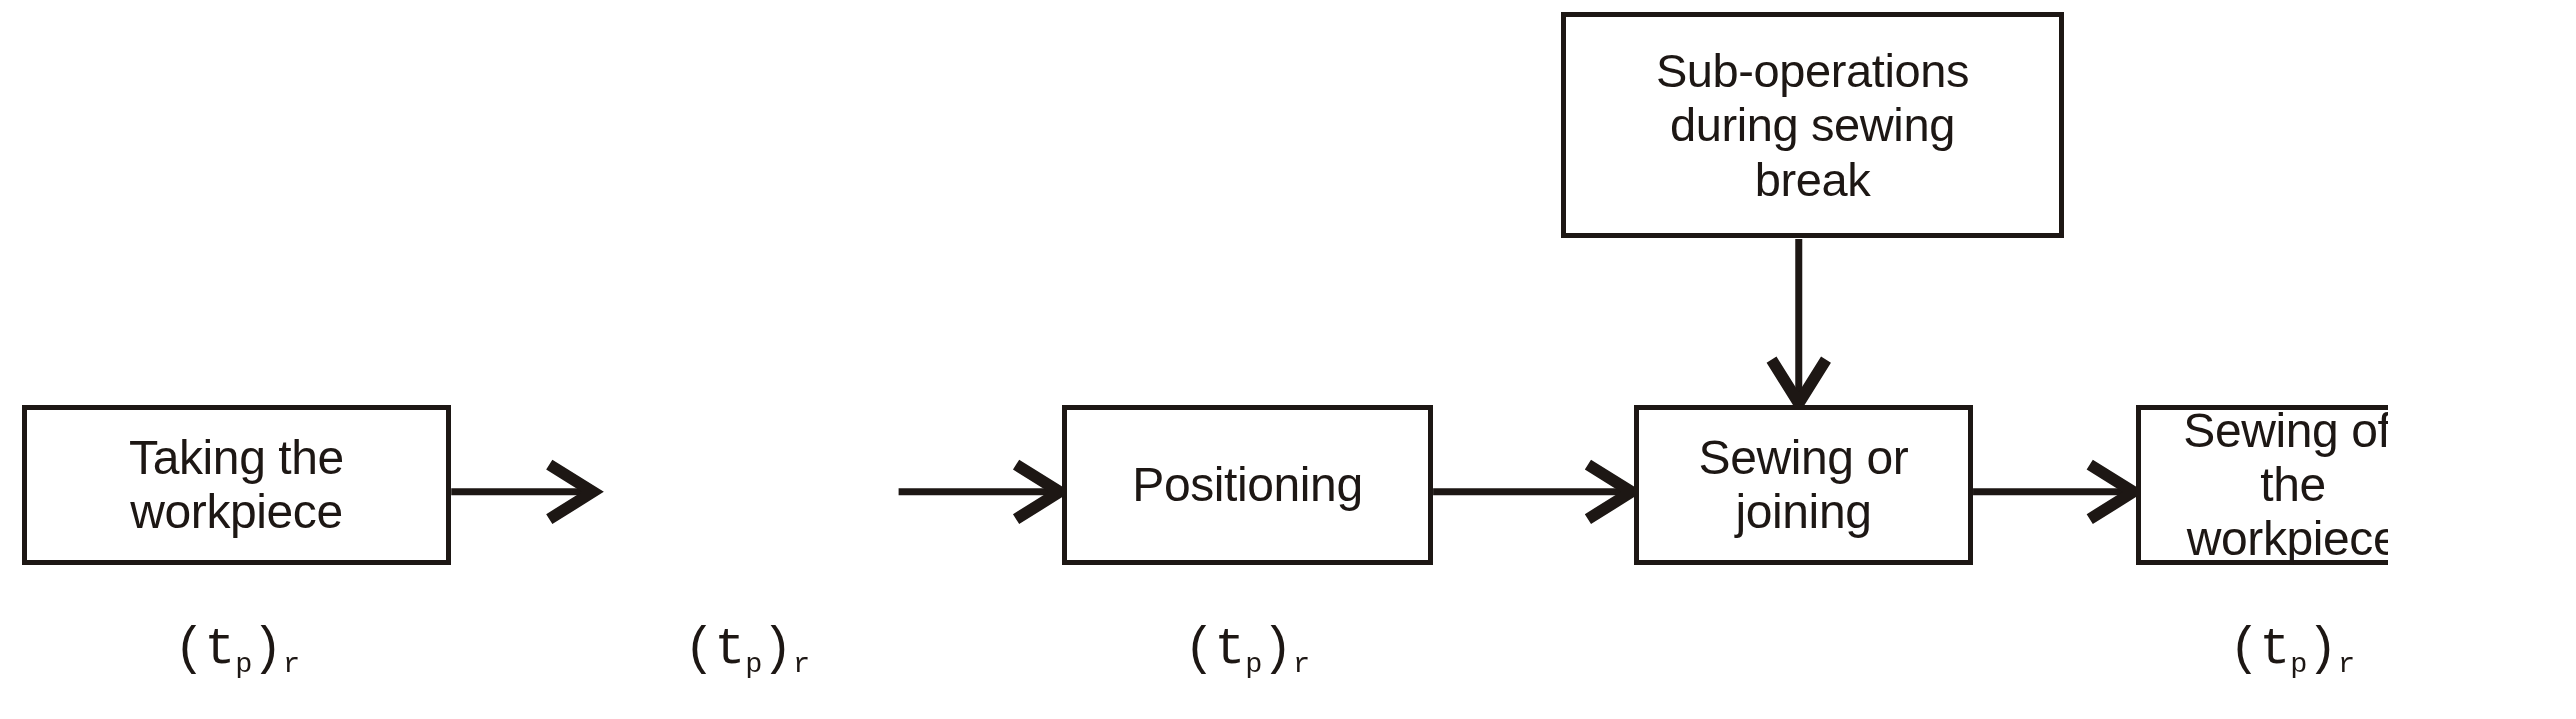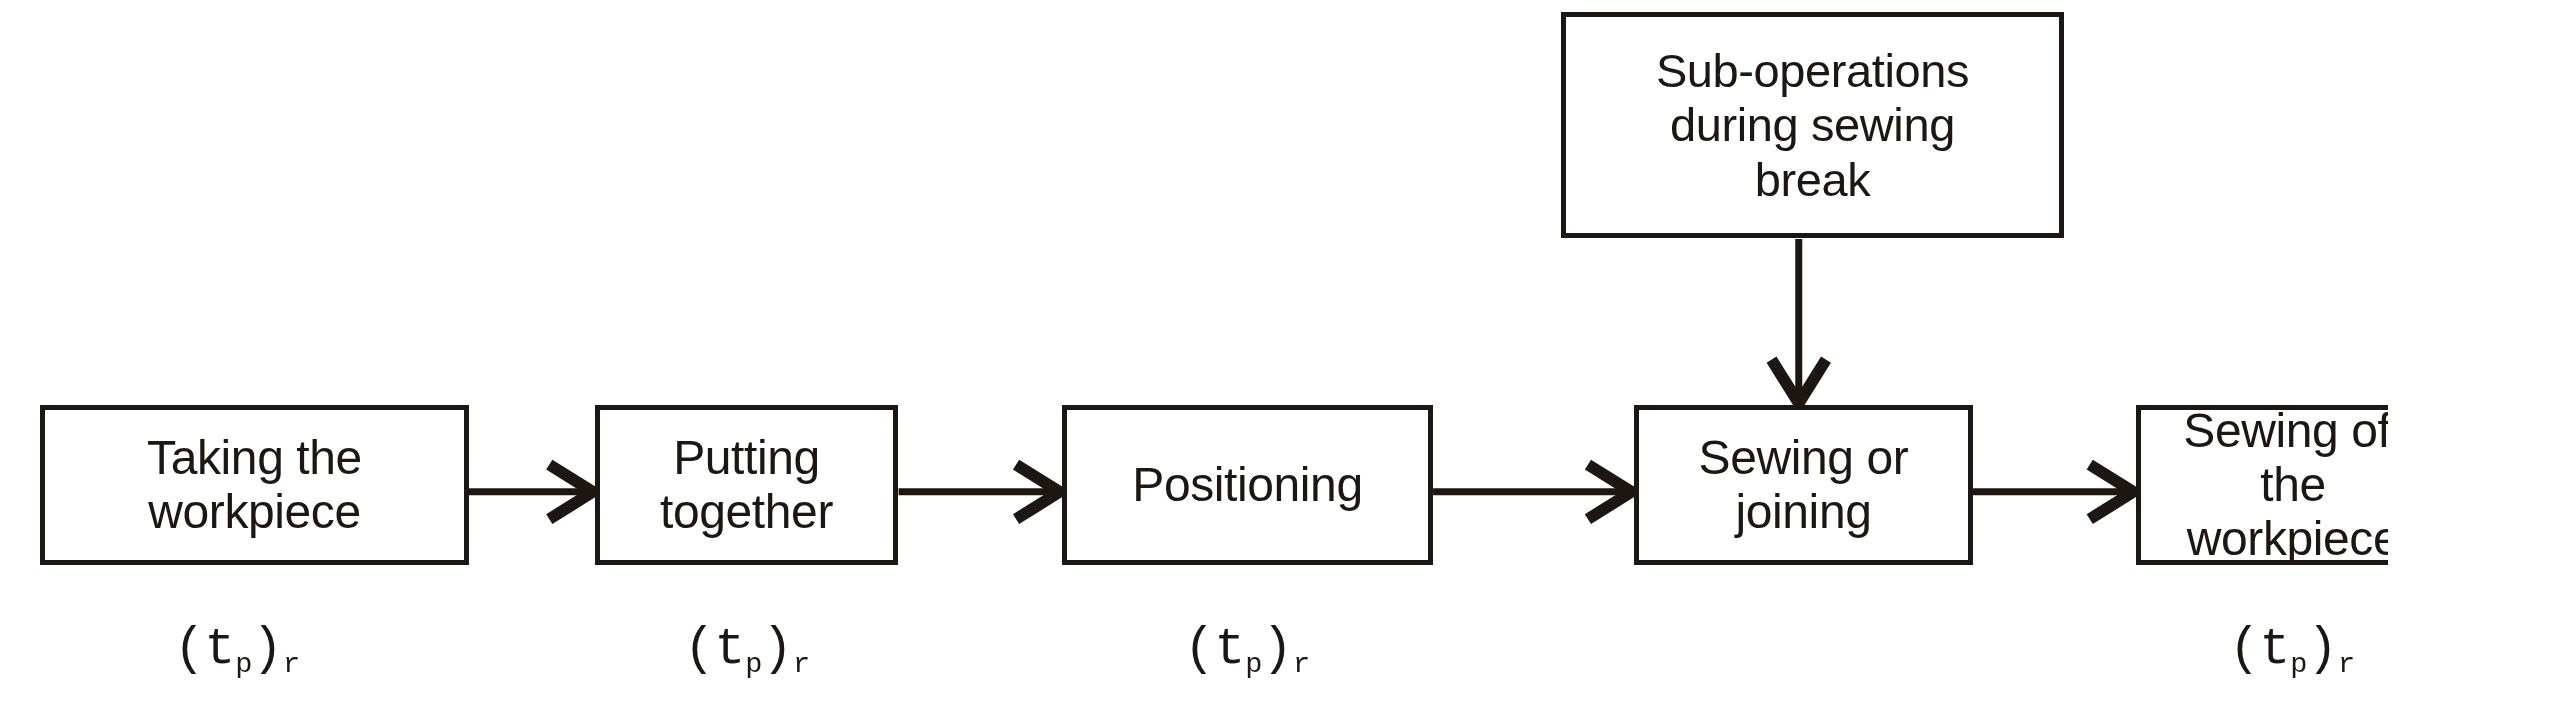--- a/index.html
+++ b/index.html
@@ -103,29 +103,25 @@
       </g>
     </g>
   </svg>
 
   <div class="node-box" style="left:1561px; top:12.4px; width:503px; height:226px;">
     <span class="node-label three-line">Sub-operations
 during sewing
 break</span>
   </div>
 
-  <div class="node-box" style="left:40px; top:405px; width:429px; height:160px;">
+  <div class="node-box" style="left:22px; top:405px; width:429px; height:160px;">
     <span class="node-label">Taking the
 workpiece</span>
   </div>
 
-  <div class="node-box" style="left:595px; top:405px; width:303px; height:160px;">
-    <span class="node-label">Putting
-together</span>
-  </div>
 
   <div class="node-box" style="left:1062px; top:405px; width:371px; height:160px;">
     <span class="node-label">Positioning</span>
   </div>
 
   <div class="node-box" style="left:1634px; top:405px; width:339px; height:160px;">
     <span class="node-label">Sewing or
 joining</span>
   </div>
 

